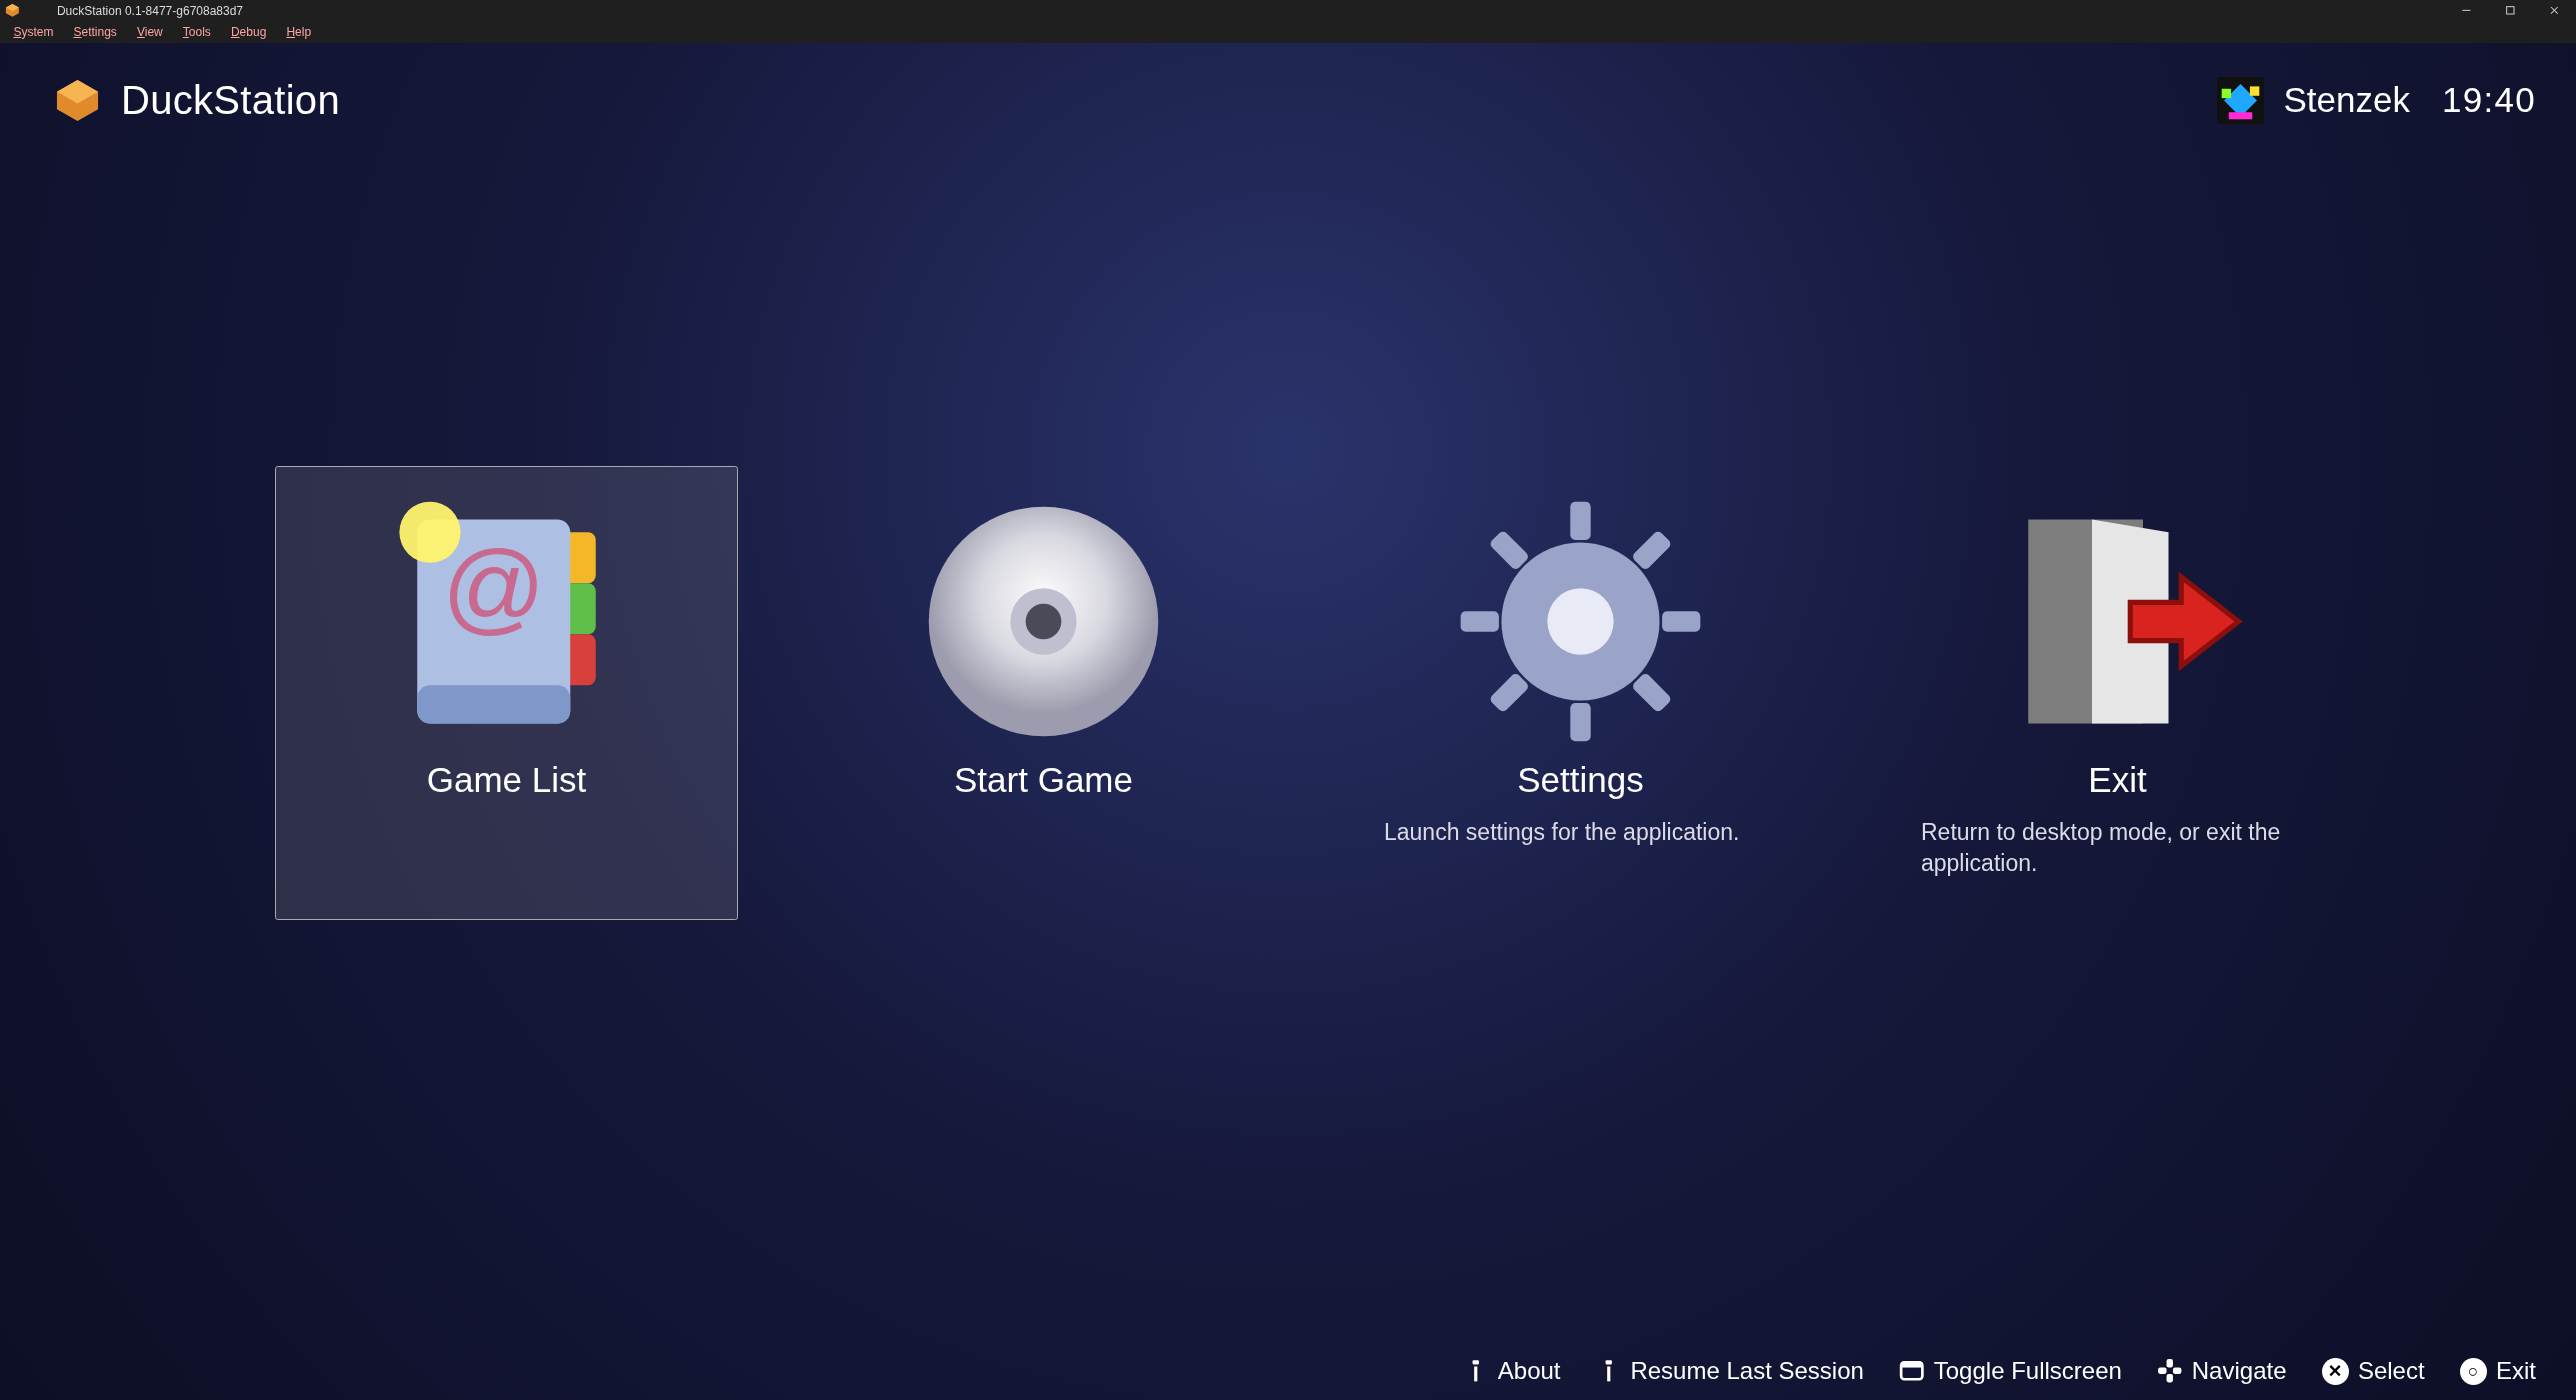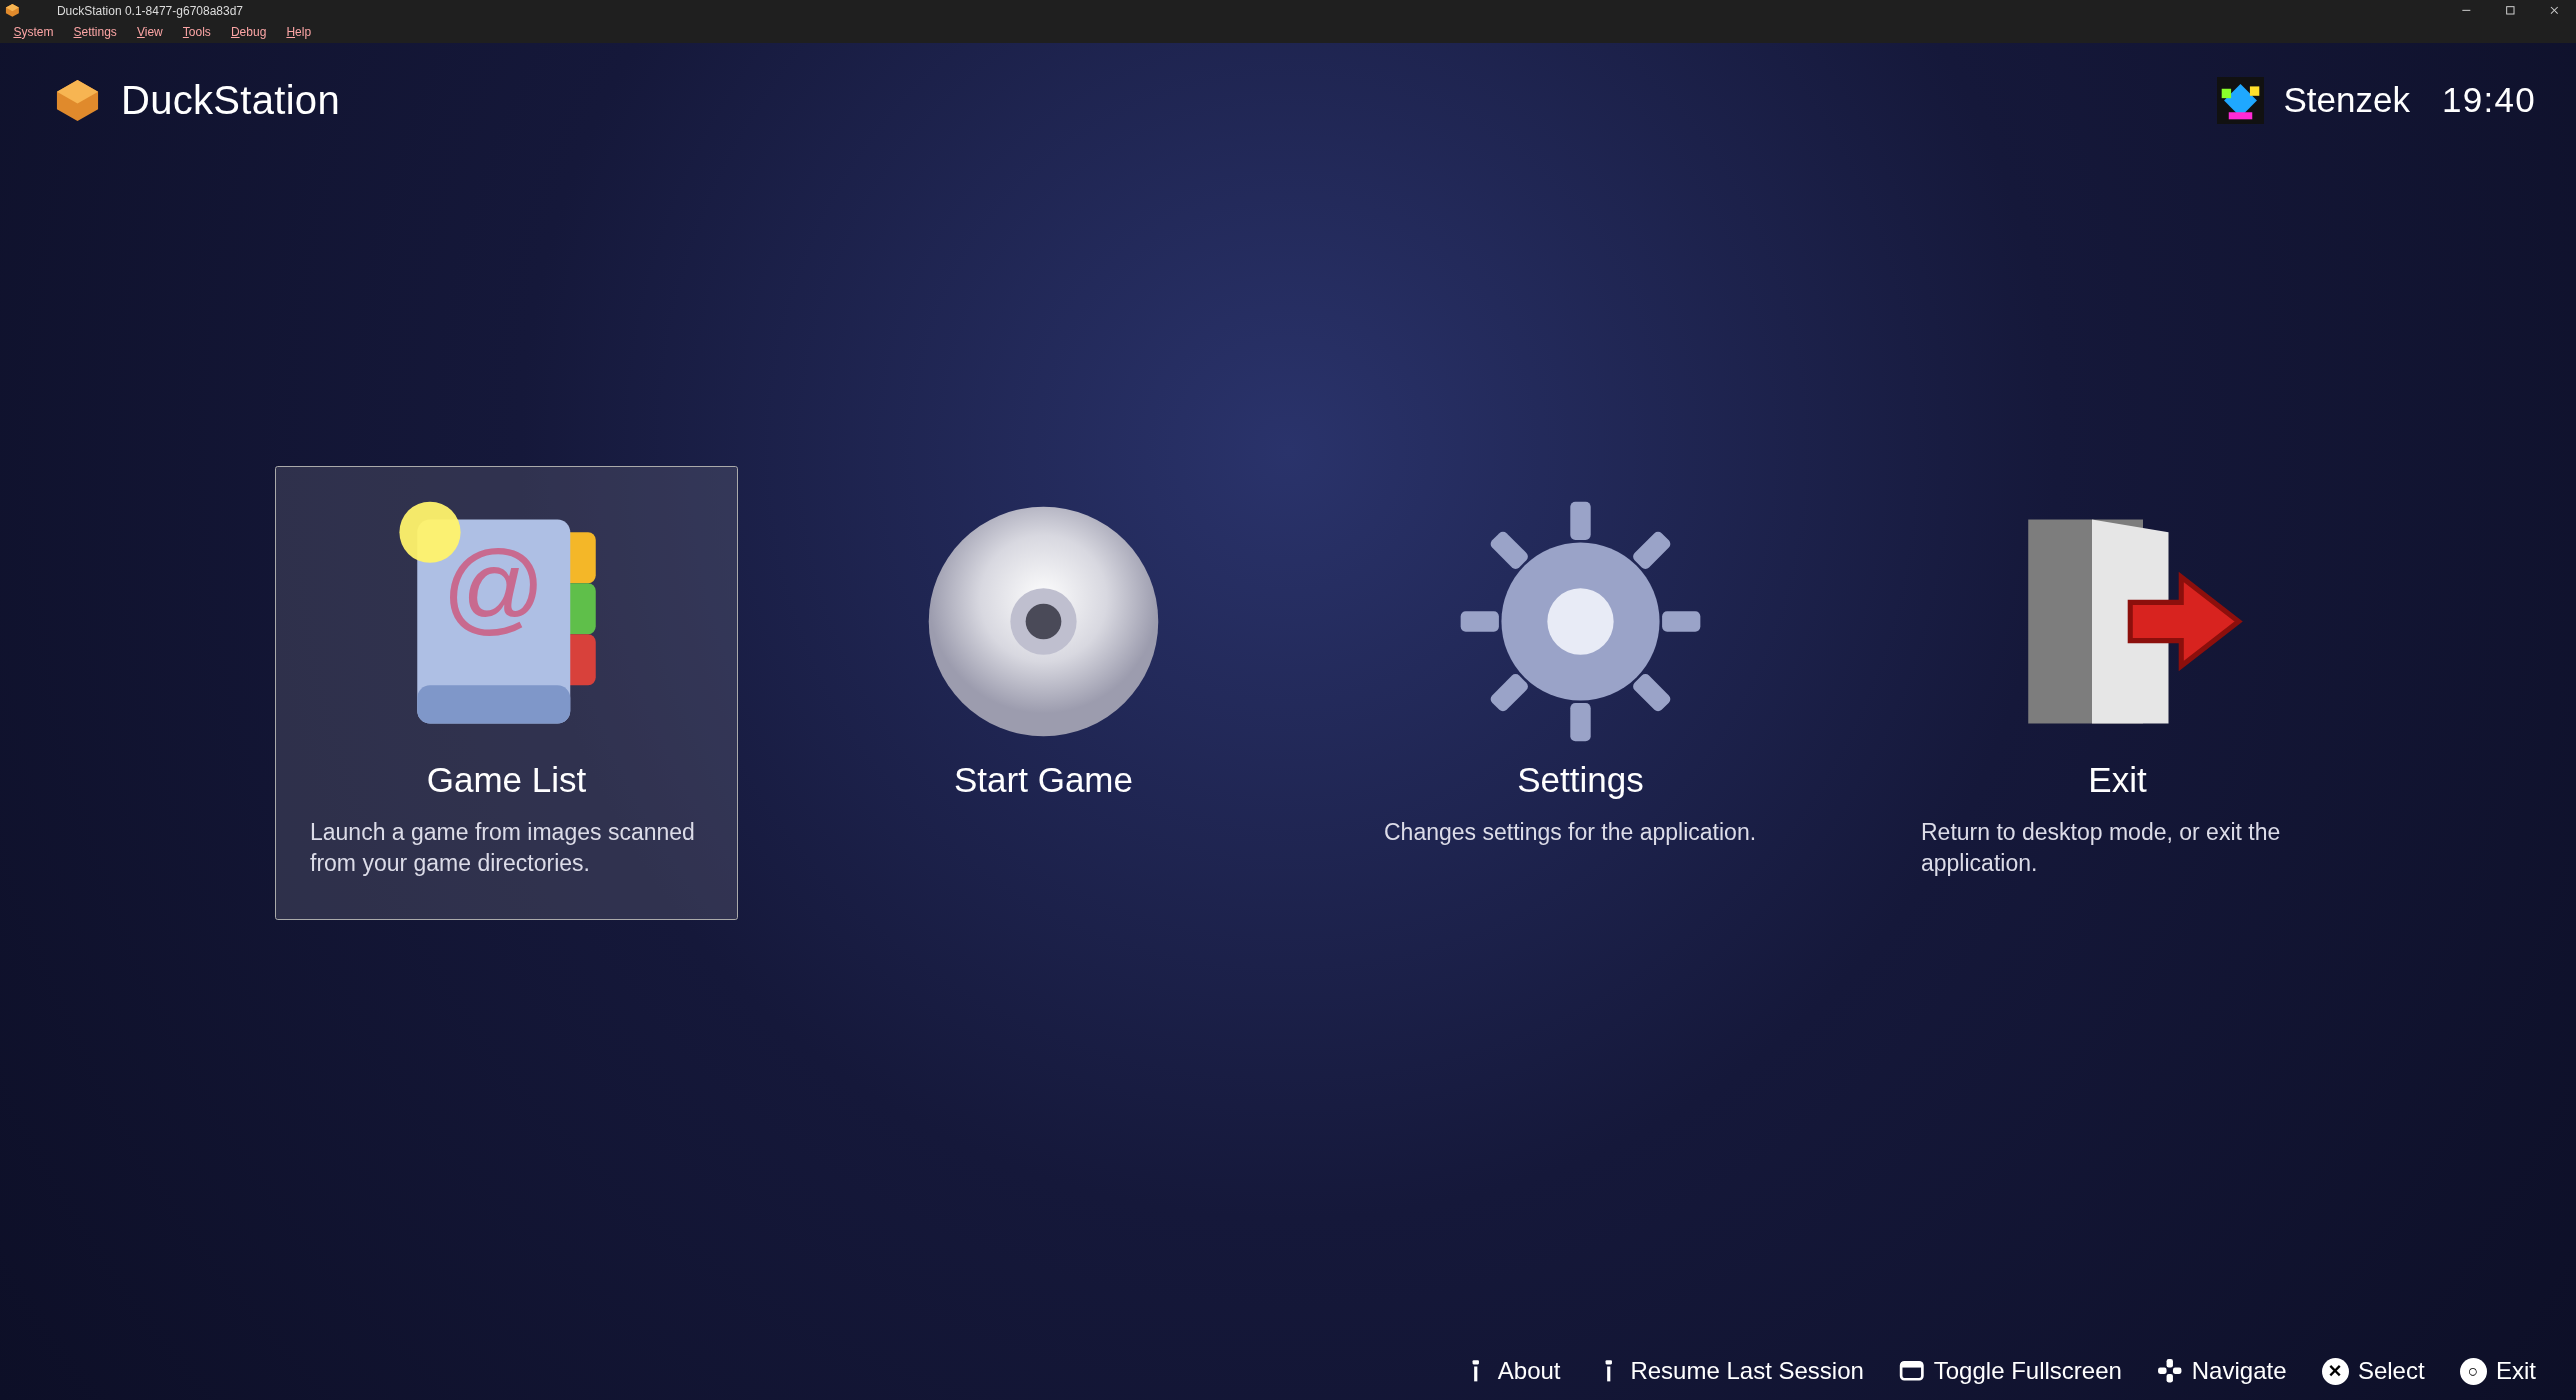--- a/index.html
+++ b/index.html
@@ -120,21 +120,20 @@
           <rect x="140" y="30" width="30" height="40" rx="6" fill="#f4b728"></rect>
           <rect x="140" y="70" width="30" height="40" rx="6" fill="#5fbf4a"></rect>
           <rect x="140" y="110" width="30" height="40" rx="6" fill="#d8413b"></rect>
           <rect x="30" y="20" width="120" height="160" rx="10" fill="#aebfe4"></rect>
           <rect x="30" y="150" width="120" height="30" rx="10" fill="#7f97c9"></rect>
           <text x="90" y="100" font-size="80" fill="#c86a8f" text-anchor="middle" font-family="serif">@</text>
           <circle cx="40" cy="30" r="24" fill="#fff36b" opacity="0.95"></circle>
         </svg>
       </span>
       <span class="cap">Game List</span>
-      <span class="desc">Launch a game from images scanned from your game directories.</span>
     </div>
 
     <div class="tile">
       <span class="icon">
         <svg viewBox="0 0 200 200">
           <defs>
             <radialGradient id="disc" cx="50%" cy="40%">
               <stop offset="0%" stop-color="#fdfdfd"></stop>
               <stop offset="55%" stop-color="#d8d8e0"></stop>
               <stop offset="100%" stop-color="#9c9cae"></stop>
@@ -159,21 +158,21 @@
             <rect x="164" y="92" width="30" height="16" rx="4"></rect>
             <rect x="92" y="6" width="16" height="30" rx="4" transform="rotate(45 100 100)"></rect>
             <rect x="92" y="6" width="16" height="30" rx="4" transform="rotate(135 100 100)"></rect>
             <rect x="92" y="6" width="16" height="30" rx="4" transform="rotate(225 100 100)"></rect>
             <rect x="92" y="6" width="16" height="30" rx="4" transform="rotate(315 100 100)"></rect>
           </g>
           <circle cx="100" cy="100" r="26" fill="#e8ebf6"></circle>
         </svg>
       </span>
       <span class="cap">Settings</span>
-      <span class="desc">Changes settings for the application.</span>
+      <span class="desc">Launch settings for the application.</span>
     </div>
 
     <div class="tile">
       <span class="icon">
         <svg viewBox="0 0 200 200">
           <rect x="30" y="20" width="90" height="160" fill="#7d7d7d"></rect>
           <polygon points="80,20 140,30 140,180 80,180" fill="#e6e6e6"></polygon>
           <circle cx="122" cy="100" r="5" fill="#6e6e6e"></circle>
           <polygon points="195,100 150,65 150,85 110,85 110,115 150,115 150,135" fill="#d8231f" stroke="#8c0f0c" stroke-width="4"></polygon>
         </svg>

